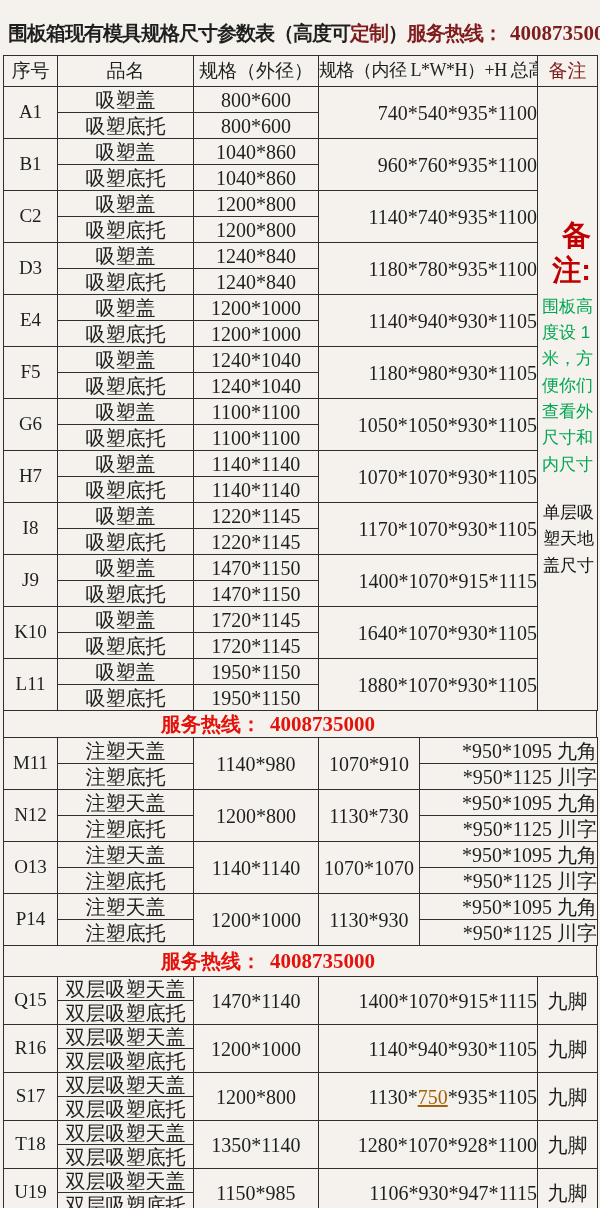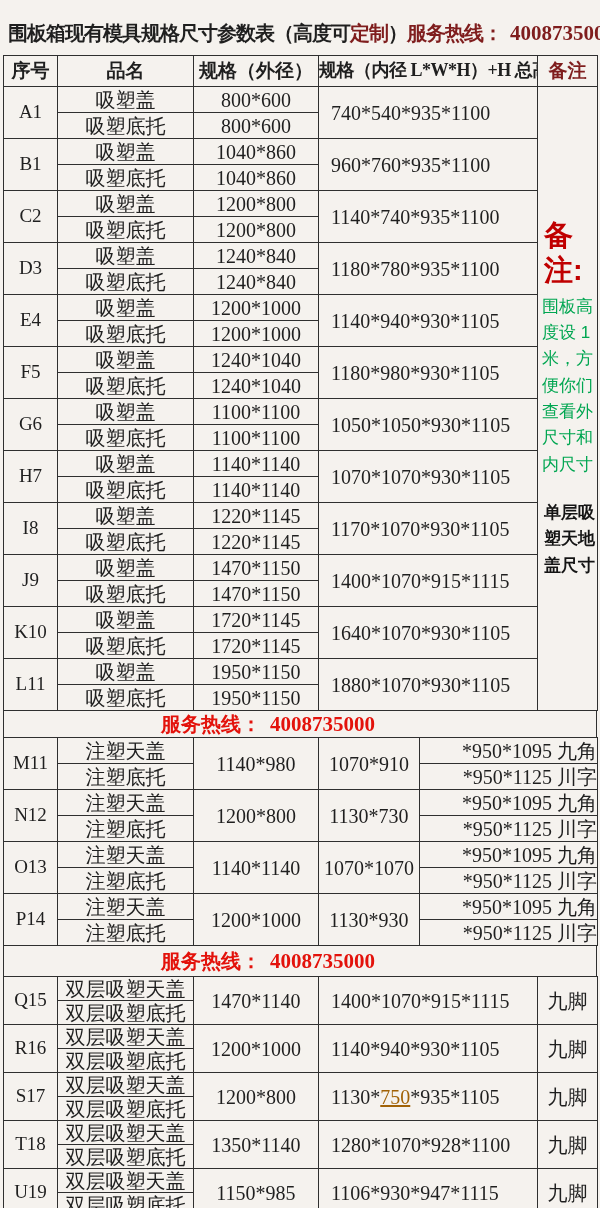--- a/index.html
+++ b/index.html
@@ -23,41 +23,41 @@
   td,th{
     border:1px solid #2f2f2f;text-align:center;padding:0;overflow:hidden;
     font-weight:normal;font-size:20px;line-height:1.1;
   }
   col.c1{width:54px;} col.c2{width:136px;} col.c3{width:125px;}
   .t1 col.c4,.t3 col.c4{width:219px;}
   .t1 col.c5,.t3 col.c5{width:60px;}
   .t2 col.c4{width:101px;} .t2 col.c5{width:178px;}
   .t1 tr{height:26px;} .t2 tr{height:26px;} .t3 tr{height:24px;}
   .t1 tr.hdr{height:31px;}
-  .hdr th{font-weight:bold;font-size:19px;white-space:nowrap;}
+  .hdr th{font-weight:normal;font-size:19px;white-space:nowrap;}
   .hdr th.inner-h{font-size:18px;letter-spacing:-0.5px;}
   .serial{font-size:19px;}
-  .inner-left{text-align:left;padding-left:12px;}
+  .inner-left{text-align:right;padding-left:12px;}
   .rem2{text-align:right;padding-left:12px;}
   .dim{color:#a16207;text-decoration:underline;}
   .remarkcol{
     vertical-align:middle;
     font-family:"Liberation Sans","DejaVu Sans",sans-serif;
   }
   .remark-title{
     color:#c00000;font-size:29px;font-weight:bold;line-height:1.2;
-    word-break:break-all;text-align:left;padding:0 6px;
+    word-break:break-all;text-align:right;padding:0 6px;
   }
   .remark-green{
     color:#00a651;font-size:17px;font-weight:normal;line-height:1.55;
     text-align:left;padding:6px 2px 0 4px;word-break:break-all;
   }
   .remark-black{
     color:#141414;font-size:17px;line-height:1.55;
-    text-align:right;padding:22px 2px 0 4px;word-break:break-all;font-weight:bold;
+    text-align:center;padding:22px 2px 0 4px;word-break:break-all;
   }
   .hotline{
     width:594px;box-sizing:border-box;border:1px solid #2f2f2f;margin-top:-1px;
     display:flex;align-items:center;justify-content:center;
     color:#e3120b;font-weight:bold;font-size:20px;
     padding-right:64px;
   }
   .hl1{height:28px;} .hl2{height:32px;}
   .hotline .num{margin-left:9px;font-size:21px;}
 </style>

